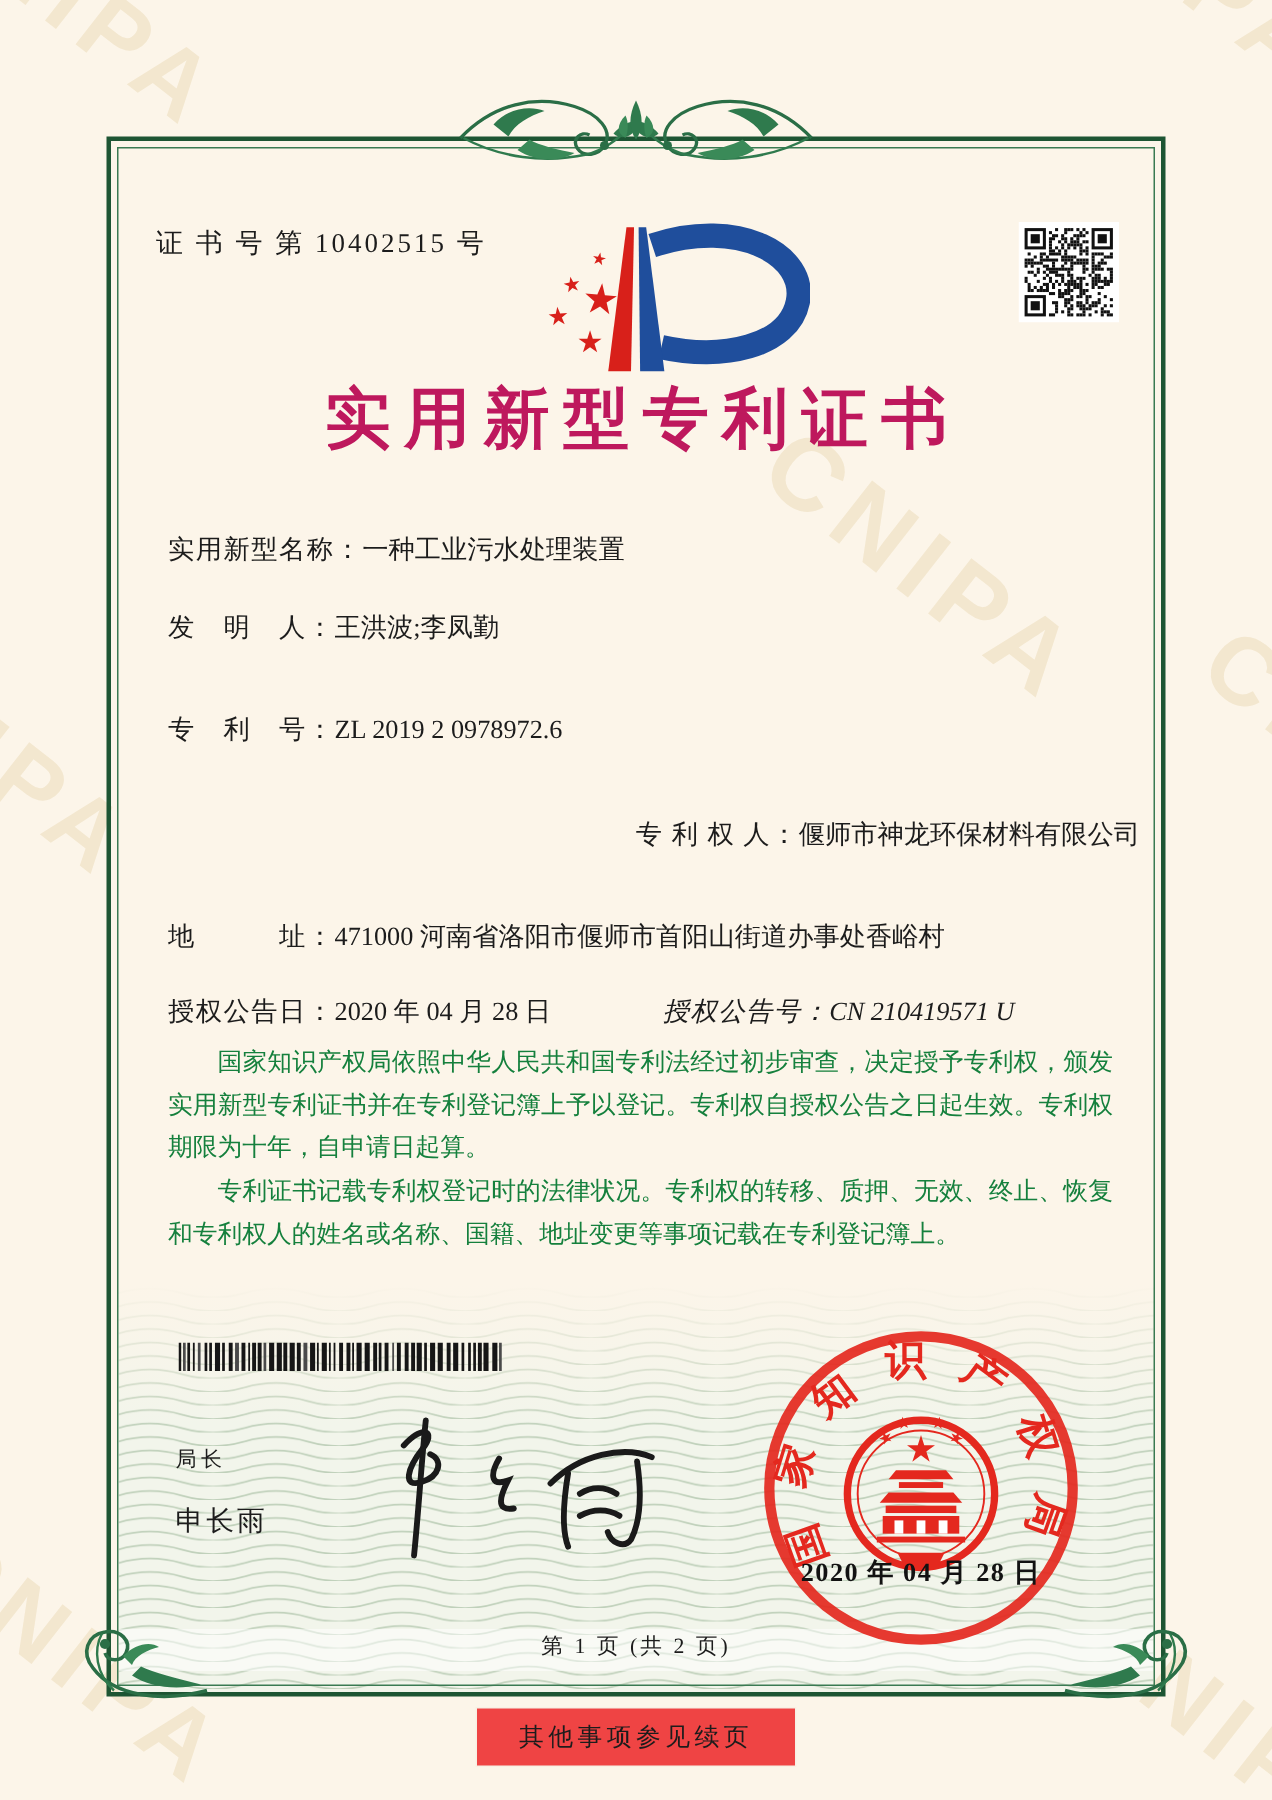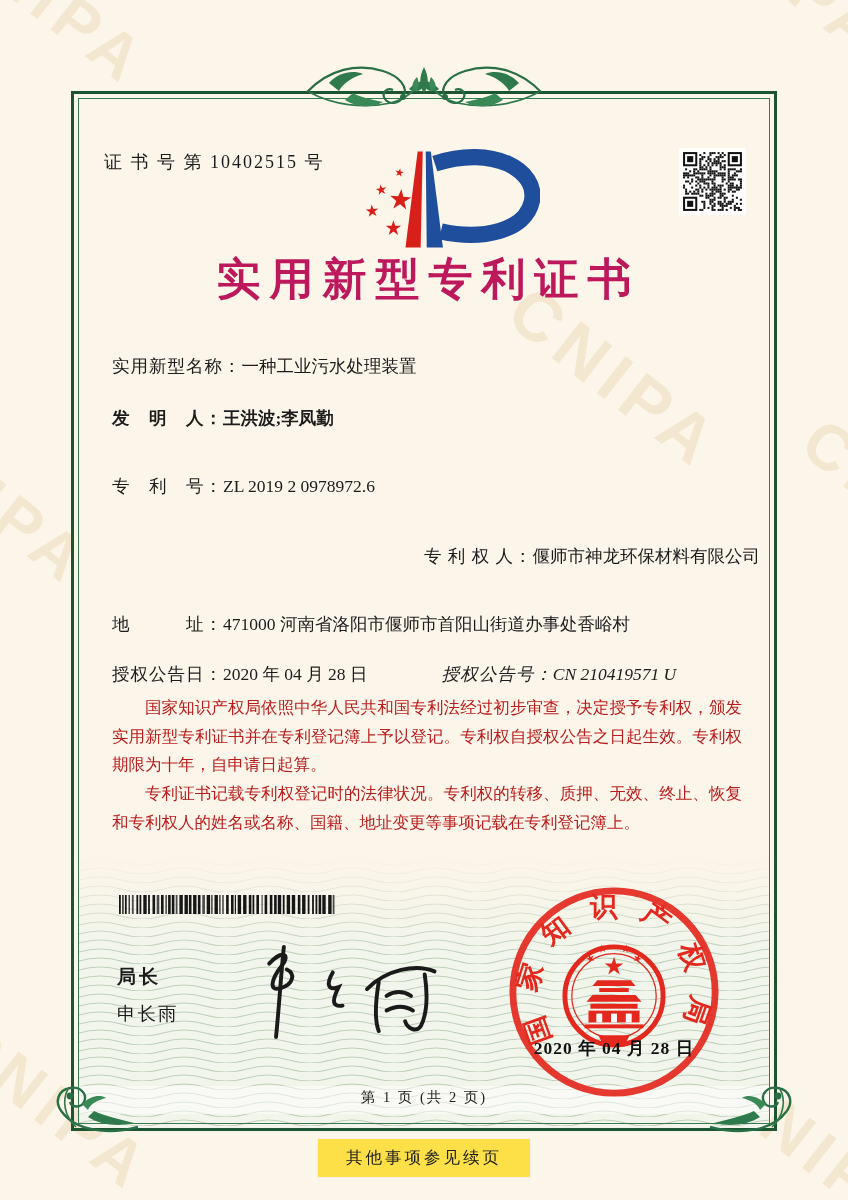--- a/index.html
+++ b/index.html
@@ -38,42 +38,42 @@
   .corner-left{left:48px;top:1082px;}
   .corner-right{left:705px;top:1082px;transform:scaleX(-1);}
   
   .cert-no{position:absolute;left:104px;top:150px;font-size:18px;letter-spacing:2px;}
   .logo{position:absolute;left:360px;top:146px;width:180px;height:106px;}
   .qr{position:absolute;left:679px;top:148px;width:67px;height:67px;}
   .title{position:absolute;left:0;right:0;top:250px;margin:0;text-align:center;
     font-size:44px;font-weight:700;letter-spacing:9px;text-indent:9px;color:#be185d;}
   
   .field-row{position:absolute;left:112px;width:648px;font-size:17.5px;white-space:nowrap;}
-  .fr0{top:354px;} .fr1{top:406px;font-weight:bold;} .fr2{top:458px;margin-top:16px;} .fr3{top:509px;}
+  .fr0{top:354px;} .fr1{top:406px;} .fr2{top:458px;margin-top:16px;} .fr3{top:509px;}
   .fr4{top:544px;text-align:right;} .fr5{top:612px;} .fr6{top:662px;}
   .field-label{letter-spacing:1px;}
   .pair2{margin-left:70px;font-style:italic;}
   
   .body-text{position:absolute;left:112px;top:694px;width:630px;font-size:16.5px;line-height:1.74;
-    text-align:justify;color:#b91c1c;}
+    text-align:justify;color:#15803d;}
   .body-text p{margin:0;text-indent:2em;}
   
   .barcode{position:absolute;left:119px;top:895px;width:218px;height:19px;}
   
-  .signer-title{position:absolute;left:117px;top:964px;font-size:19px;letter-spacing:3px;font-weight:bold;}
+  .signer-title{position:absolute;left:117px;top:964px;font-size:14px;letter-spacing:3px;}
   .signer-name{position:absolute;left:117px;top:1001px;font-size:18.5px;letter-spacing:2px;}
   .signature{position:absolute;left:232px;top:936px;width:225px;height:108px;}
   
   .seal{position:absolute;left:506px;top:884px;width:216px;height:216px;}
   .seal-date{position:absolute;left:506px;top:1036px;width:216px;text-align:center;
     font-size:17.5px;font-weight:600;letter-spacing:1px;color:#121212;}
   
   .pagination{position:absolute;left:0;right:0;top:1088px;text-align:center;font-size:14.5px;letter-spacing:2px;}
   .footer-note{position:absolute;left:50%;top:1139px;transform:translateX(-50%);
-    background:#fde047;padding:8px 28px;font-size:16.5px;letter-spacing:3px;box-shadow:0 0 0 1px rgba(0,0,0,0.02);}
+    background:#ef4444;padding:8px 28px;font-size:16.5px;letter-spacing:3px;box-shadow:0 0 0 1px rgba(0,0,0,0.02);}
 </style>
 </head>
 <body>
 
 <div class="page">
 
   <div class="wm wm1">CNIPA</div>
   <div class="wm wm2">CNIPA</div>
   <div class="wm wm3">CNIPA</div>
   <div class="wm wm4">CNIPA</div>

